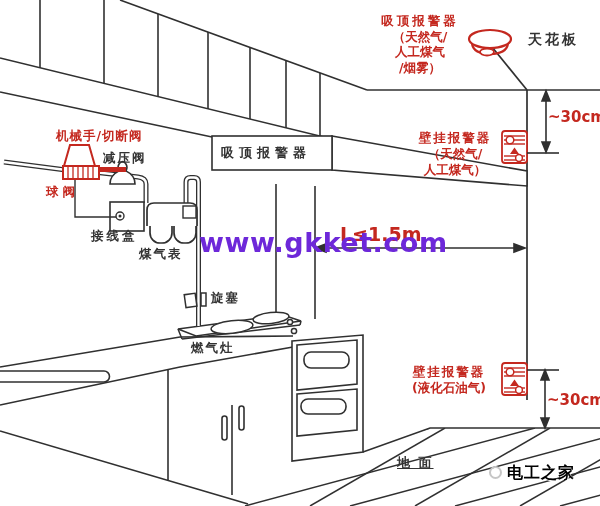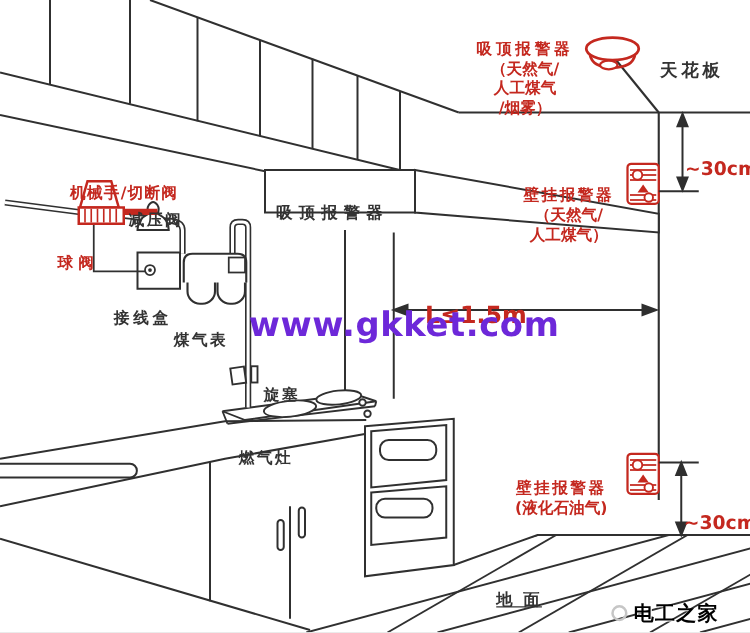--- a/index.html
+++ b/index.html
@@ -5,21 +5,20 @@
   html,body{margin:0;padding:0;background:#ffffff;}
   .stage{
     position:relative;width:600px;height:506px;overflow:hidden;background:#ffffff;
     font-family:"DejaVu Sans",sans-serif;border-bottom:1px solid #d8d8d8;
   }
   .stage svg{position:absolute;left:0;top:0;}
   .lbl{
     position:absolute;white-space:nowrap;color:#333333;
     font-size:12.5px;font-weight:600;line-height:15px;
     font-family:"DejaVu Sans",sans-serif;
-    margin-top:18px;
   }
   .red{color:#c4281f;}
   .center{text-align:center;}
   .ls1{letter-spacing:1px;} .ls2{letter-spacing:2px;} .ls3{letter-spacing:3px;}
   .ls4{letter-spacing:4px;} .ls5{letter-spacing:5px;}
   .dim{font-size:15px;font-weight:700;}
   .site-mark{
     font-size:27px;font-weight:800;color:#6d28d9;letter-spacing:0.5px;
   }
   .brand-mark{

